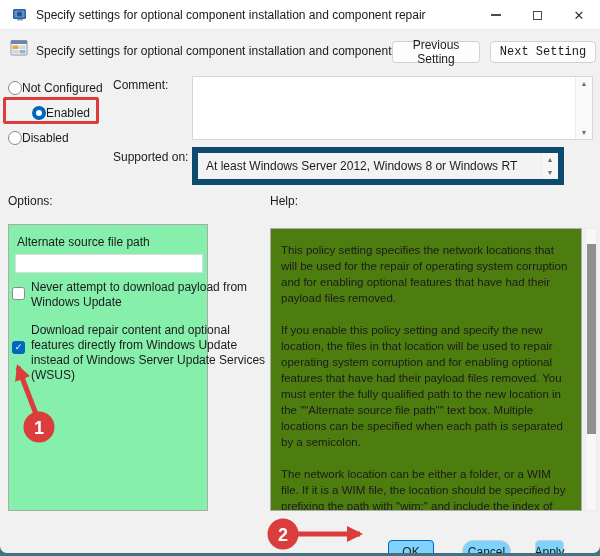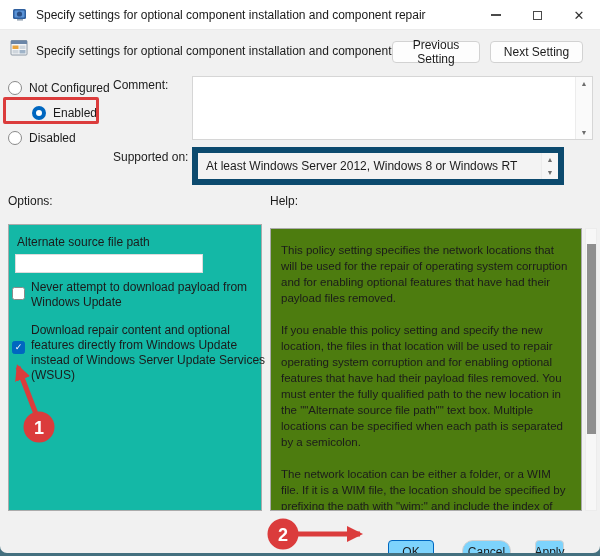--- a/index.html
+++ b/index.html
@@ -37,23 +37,23 @@
   
   .header-icon { position:absolute; left:10px; top:39px; width:18px; height:18px; }
   .header-title { position:absolute; left:36px; top:44px; font-size:12px; color:#1b1b1b; white-space:nowrap; }
   .nav-btn {
     position:absolute; top:41px; height:22px;
     background:#fdfdfd; border:1px solid #d2d2d2; border-radius:4px;
     font-family:"Liberation Sans",sans-serif; font-size:12px; color:#1b1b1b;
     display:flex; align-items:center; justify-content:center; cursor:default;
   }
   .prev-btn { left:392px; width:88px; }
-  .next-btn { left:490px; width:93px; }
-  
-  .radio-row { position:absolute; left:8px; height:18px; display:flex; align-items:center; gap:7px; }
+  .next-btn { left:490px; width:106px;font-family:Liberation Mono, monospace; }
+  
+  .radio-row { position:absolute; left:8px; height:18px; display:flex; align-items:center; }
   .r1 { top:79px; } .r2 { top:104px;padding-left:24px; } .r3 { top:129px; }
   .radio {
     width:14px; height:14px; border-radius:50%; background:#fff; border:1px solid #8a8a8a; flex:0 0 auto;
   }
   .radio.checked { border:4.5px solid #0067c0; }
   .radio-label { font-size:12px; white-space:nowrap; }
   .enabled-highlight {
     position:absolute; left:3px; top:97px; width:96px; height:27px;
     border:3px solid #db3c3c; border-radius:2px; pointer-events:none; z-index:30;
   }
@@ -75,22 +75,22 @@
     background:#fafafa; border-left:1px solid #ececec;
     display:flex; flex-direction:column; justify-content:space-between; align-items:center;
     padding:3px 0; font-size:7px; color:#6d6d6d;
   }
   .supported-box .scroll-strip { background:#f6f6f6; }
   
   .options-label { left:8px; top:194px; }
   .help-label { left:270px; top:194px; }
   
   .options-panel {
-    position:absolute; left:8px; top:224px; width:254px; height:287px;
-    background:#14b8a6; border:1px solid #ababab;
+    position:absolute; left:8px; top:224px; width:200px; height:287px;
+    background:#86efac; border:1px solid #ababab;
   }
   .alt-path-label { position:absolute; left:8px; top:10px; font-size:12px; }
   .alt-path-input {
     position:absolute; left:6px; top:29px; width:188px; height:19px;
     border:1px solid #dcdcdc; background:#fff; font-family:"Liberation Sans",sans-serif; font-size:12px; padding:0 4px;
   }
   .checkbox {
     position:absolute; width:13px; height:13px; background:#fff;
     border:1px solid #8a8a8a; border-radius:2.5px;
   }

